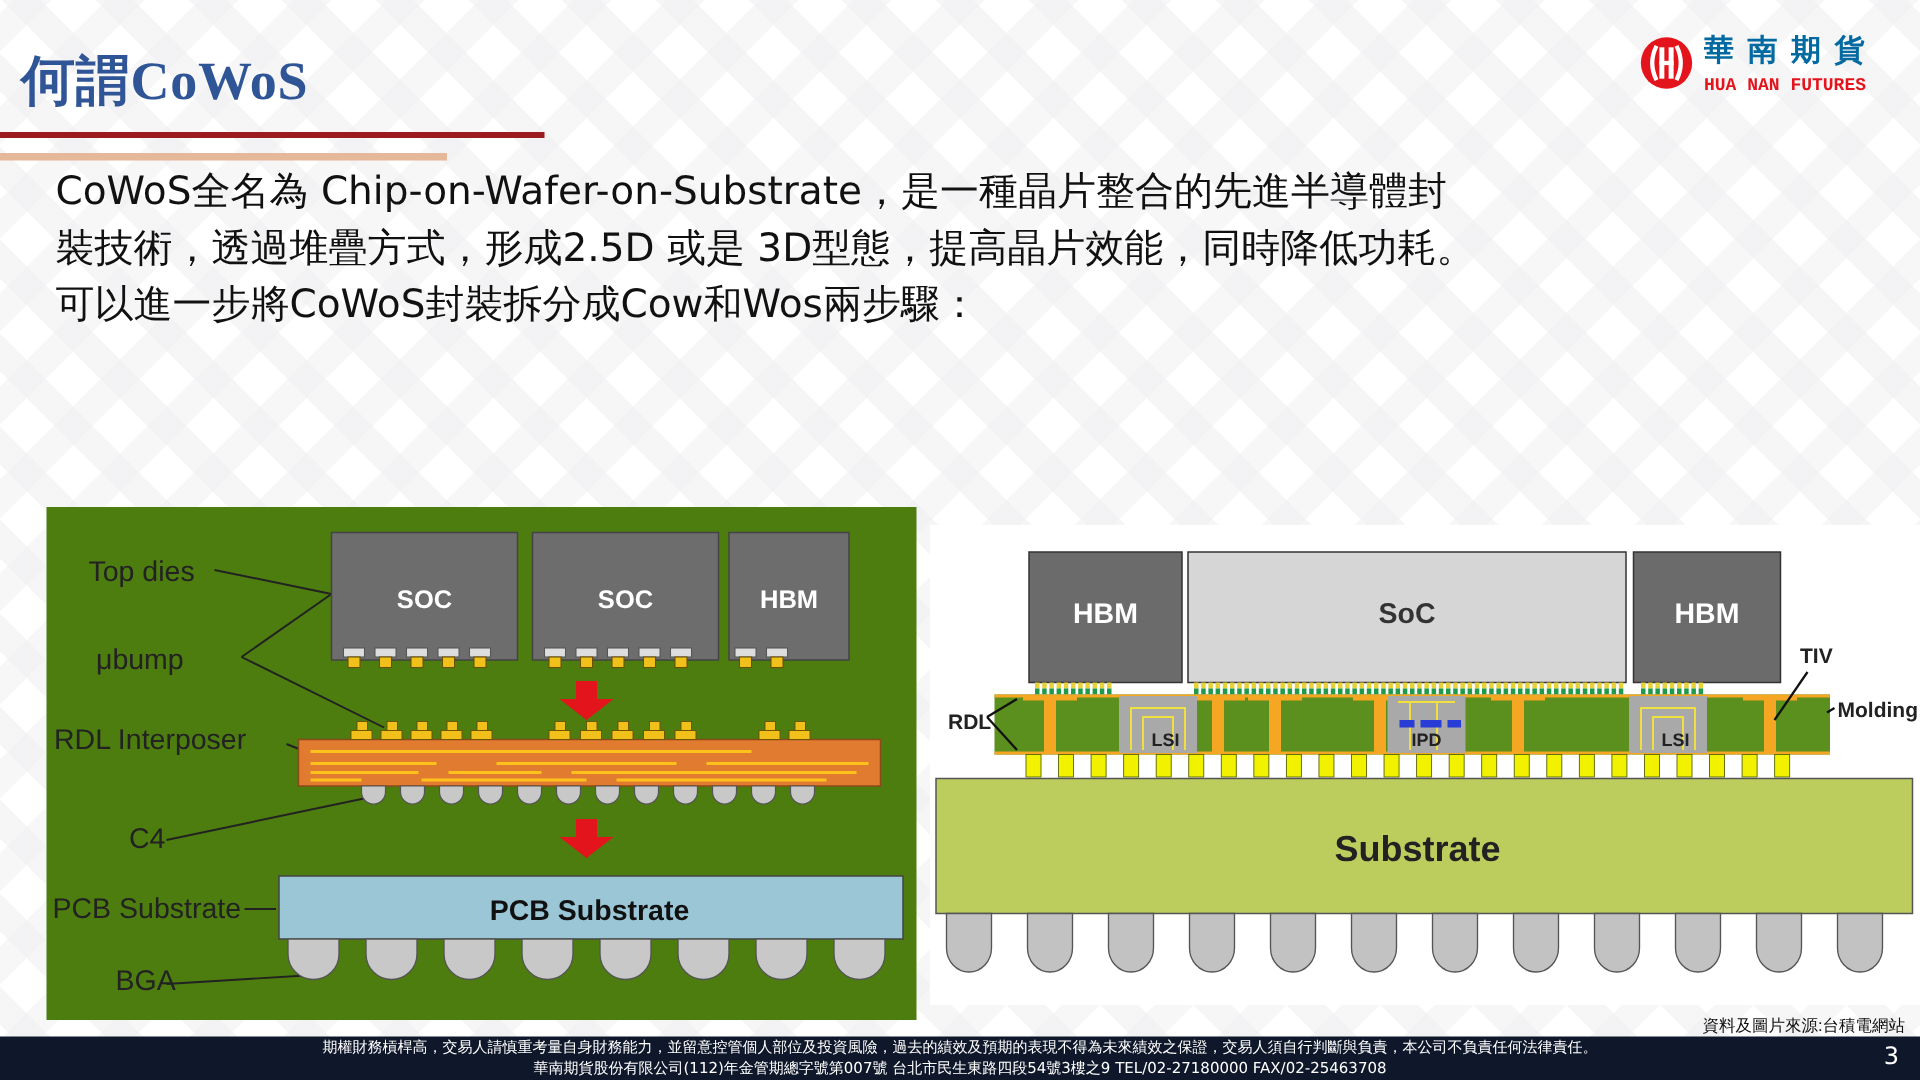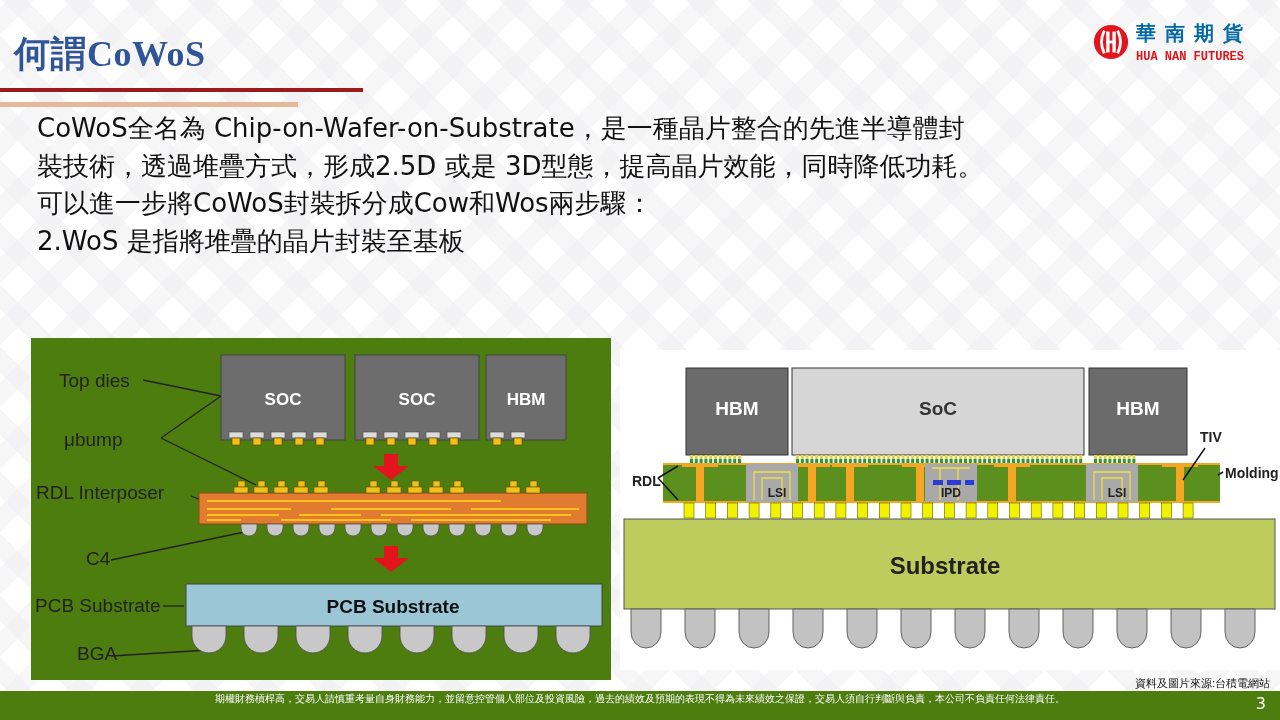--- a/index.html
+++ b/index.html
@@ -14,21 +14,21 @@
   .rule-tan{position:absolute;left:0;top:102px;width:298px;height:5px;background:#e6b89a;}
   .logo{position:absolute;left:1092px;top:20px;width:170px;height:48px;}
   .logo-icon{position:absolute;left:0;top:3px;width:38px;height:38px;}
   .logo-cn{position:absolute;left:44px;top:0px;font-family:"DejaVu Sans",sans-serif;font-weight:bold;font-size:20px;color:#0369a1;letter-spacing:9px;}
   .logo-en{position:absolute;left:44px;top:30px;font-family:Liberation Mono, monospace;font-weight:bold;font-size:12px;color:#e3141b;}
   .body-text{position:absolute;left:37px;top:110px;font-family:"DejaVu Sans",sans-serif;font-size:26px;line-height:37.5px;color:#111;}
   .body-text div{white-space:nowrap;}
   .diagram-left{position:absolute;left:31px;top:338px;width:580px;height:342px;background:#4d7c0f;}
   .diagram-right{position:absolute;left:620px;top:350px;width:660px;height:320px;background:#fff;}
   .source{position:absolute;right:10px;top:676px;font-size:11px;color:#111;font-family:Liberation Sans, sans-serif;}
-  .footer{position:absolute;left:0;top:691px;width:1280px;height:29px;background:#4d7c0f;color:#fff;font-size:10px;line-height:13px;}
+  .footer{position:absolute;left:0;top:691px;width:1280px;height:29px;background:#0f172a;color:#fff;font-size:10px;line-height:13px;}
   .footer .l1{position:absolute;left:0;width:1280px;text-align:center;top:1px;}
   .footer .l2{position:absolute;left:0;width:1280px;text-align:center;top:15px;}
   .page-num{position:absolute;right:14px;top:6px;font-size:16px;color:#fff;}
   svg text{font-family:"Liberation Sans",sans-serif;}
 </style>
 </head>
 <body>
 
 <div class="bg-pattern"></div>
 
@@ -46,21 +46,20 @@
     <rect x="15" y="18.5" width="10" height="3" fill="#fff"></rect>
   </svg>
   <div class="logo-cn">華南期貨</div>
   <div class="logo-en">HUA NAN FUTURES</div>
 </div>
 
 <div class="body-text">
   <div>CoWoS全名為 Chip-on-Wafer-on-Substrate，是一種晶片整合的先進半導體封</div>
   <div>裝技術，透過堆疊方式，形成2.5D 或是 3D型態，提高晶片效能，同時降低功耗。</div>
   <div>可以進一步將CoWoS封裝拆分成Cow和Wos兩步驟：</div>
-  <div>2.WoS 是指將堆疊的晶片封裝至基板</div>
 </div>
 
 <div class="diagram-left">
   <svg width="580" height="342" viewBox="0 0 580 342">
 
     <text x="28" y="49" font-size="19" fill="#222">Top dies</text>
     <text x="33" y="108" font-size="19" fill="#222">μbump</text>
     <text x="5" y="161" font-size="19" fill="#222">RDL Interposer</text>
     <text x="55" y="227" font-size="19" fill="#222">C4</text>
     <text x="4" y="274" font-size="19" fill="#222">PCB Substrate</text>
@@ -442,14 +441,15 @@
       <line x1="585" y1="98" x2="563" y2="130"></line>
       <line x1="603" y1="122" x2="598" y2="125"></line>
     </g>
   </svg>
 </div>
 
 <div class="source">資料及圖片來源:台積電網站</div>
 
 <div class="footer">
   <div class="l1">期權財務槓桿高，交易人請慎重考量自身財務能力，並留意控管個人部位及投資風險，過去的績效及預期的表現不得為未來績效之保證，交易人須自行判斷與負責，本公司不負責任何法律責任。</div>
+  <div class="l2">華南期貨股份有限公司(112)年金管期總字號第007號 台北市民生東路四段54號3樓之9 TEL/02-27180000 FAX/02-25463708</div>
   <div class="page-num">3</div>
 </div>
 
 </body></html>

